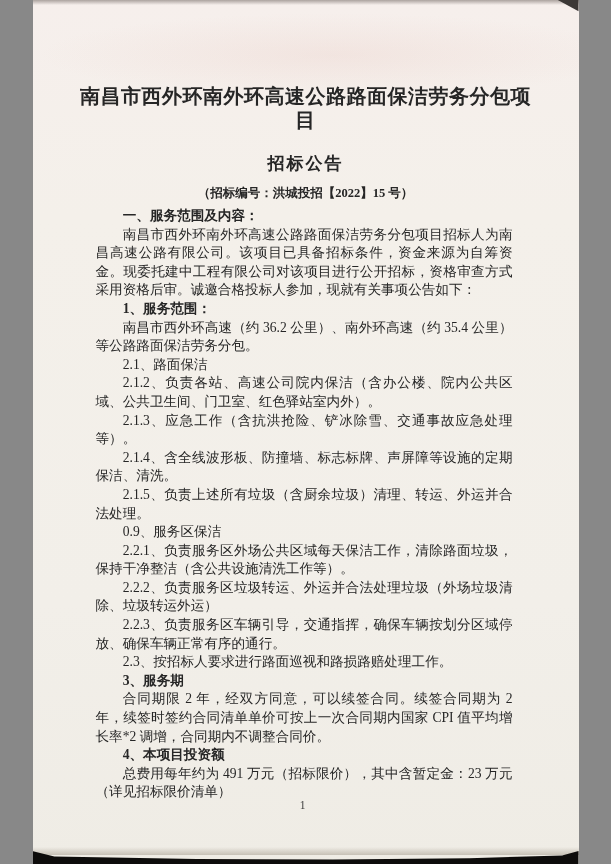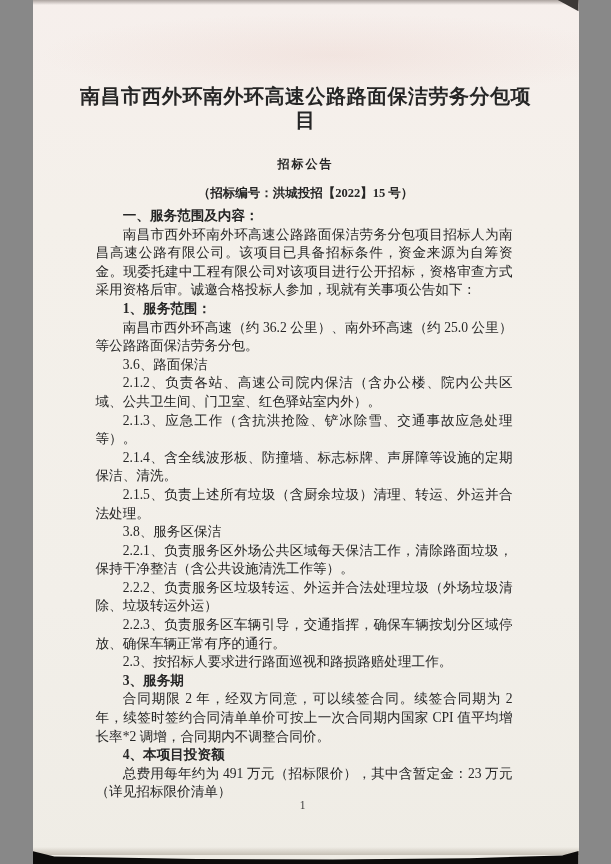--- a/index.html
+++ b/index.html
@@ -32,21 +32,21 @@
     background:#0d0c0b;
     clip-path:polygon(0 0, 4% 42%, 30% 62%, 55% 66%, 80% 55%, 97% 35%, 100% 0, 100% 100%, 0 100%);
   }
   h1.title {
     margin:84px 0 0; padding:0 40px;
     font-size:20px; line-height:24px; font-weight:bold;
     text-align:center; letter-spacing:0.5px;
   }
   h2.subtitle {
     margin:20px 0 0;
-    font-size:12px; line-height:24px; font-weight:bold;
+    font-size:17px; line-height:24px; font-weight:bold;
     text-align:center; letter-spacing:2px;
   }
   .ref {
     margin-top:9px;
     font-size:12.5px; line-height:16px; font-weight:bold;
     text-align:center;
   }
   .body {
     margin:6px 66px 0 63px;
   }
@@ -77,27 +77,27 @@
   <div class="scan-corner-tr"></div>
 
   <h1 class="title">南昌市西外环南外环高速公路路面保洁劳务分包项目</h1>
   <h2 class="subtitle">招标公告</h2>
   <div class="ref">（招标编号：洪城投招【2022】15 号）</div>
 
   <div class="body" id="paragraphs">
       <p class="para bold">一、服务范围及内容：</p>
       <p class="para">南昌市西外环南外环高速公路路面保洁劳务分包项目招标人为南昌高速公路有限公司。该项目已具备招标条件，资金来源为自筹资金。现委托建中工程有限公司对该项目进行公开招标，资格审查方式采用资格后审。诚邀合格投标人参加，现就有关事项公告如下：</p>
       <p class="para bold">1、服务范围：</p>
-      <p class="para">南昌市西外环高速（约 36.2 公里）、南外环高速（约 25.0 公里）等公路路面保洁劳务分包。</p>
-      <p class="para">3.6、路面保洁</p>
+      <p class="para">南昌市西外环高速（约 36.2 公里）、南外环高速（约 35.4 公里）等公路路面保洁劳务分包。</p>
+      <p class="para">2.1、路面保洁</p>
       <p class="para">2.1.2、负责各站、高速公司院内保洁（含办公楼、院内公共区域、公共卫生间、门卫室、红色驿站室内外）。</p>
       <p class="para">2.1.3、应急工作（含抗洪抢险、铲冰除雪、交通事故应急处理等）。</p>
       <p class="para">2.1.4、含全线波形板、防撞墙、标志标牌、声屏障等设施的定期保洁、清洗。</p>
       <p class="para">2.1.5、负责上述所有垃圾（含厨余垃圾）清理、转运、外运并合法处理。</p>
-      <p class="para">3.8、服务区保洁</p>
+      <p class="para">0.9、服务区保洁</p>
       <p class="para">2.2.1、负责服务区外场公共区域每天保洁工作，清除路面垃圾，保持干净整洁（含公共设施清洗工作等）。</p>
       <p class="para">2.2.2、负责服务区垃圾转运、外运并合法处理垃圾（外场垃圾清除、垃圾转运外运）</p>
       <p class="para">2.2.3、负责服务区车辆引导，交通指挥，确保车辆按划分区域停放、确保车辆正常有序的通行。</p>
       <p class="para">2.3、按招标人要求进行路面巡视和路损路赔处理工作。</p>
       <p class="para bold">3、服务期</p>
       <p class="para">合同期限 2 年，经双方同意，可以续签合同。续签合同期为 2 年，续签时签约合同清单单价可按上一次合同期内国家 CPI 值平均增长率*2 调增，合同期内不调整合同价。</p>
       <p class="para bold">4、本项目投资额</p>
       <p class="para">总费用每年约为 491 万元（招标限价），其中含暂定金：23 万元（详见招标限价清单）</p>
     </div>
 

